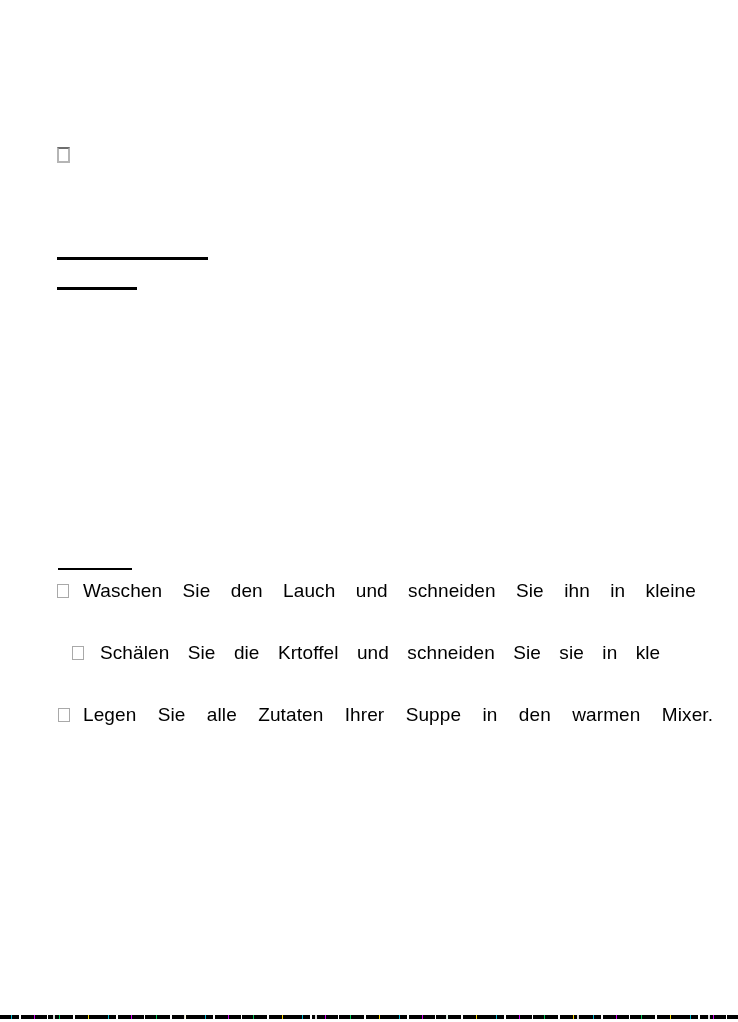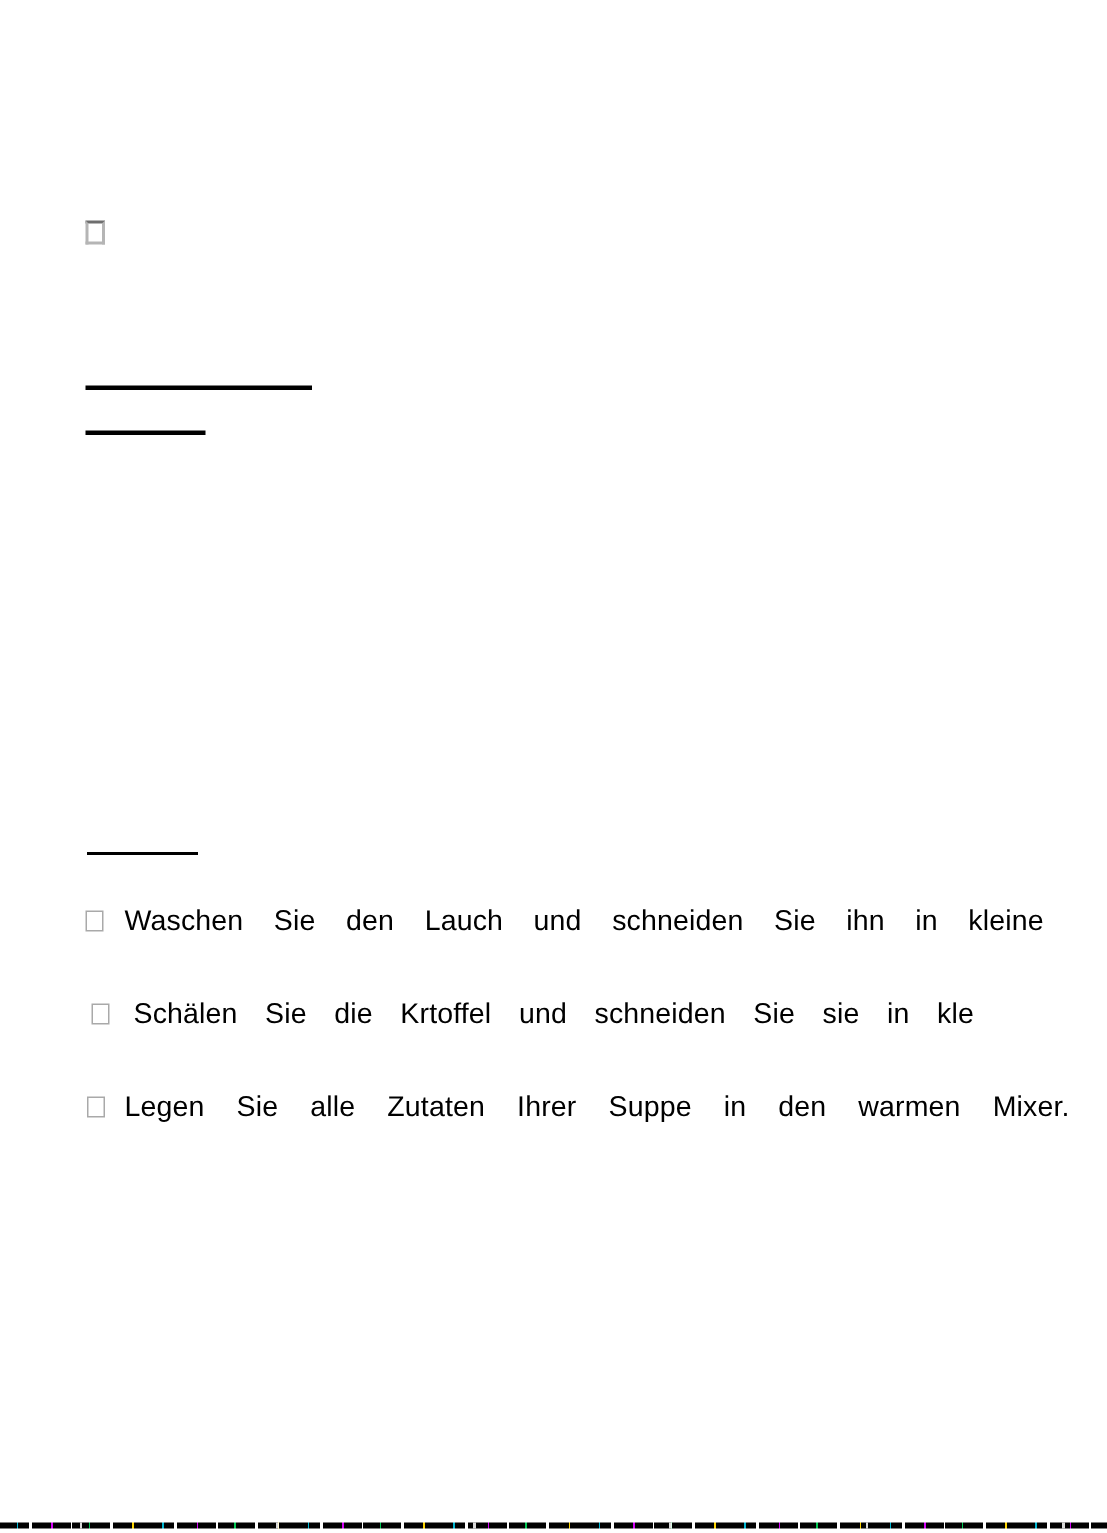--- a/index.html
+++ b/index.html
@@ -31,24 +31,23 @@
   .rule-short { left: 57px; top: 287px; width: 80px;  height: 3px; }
   .rule-list  { left: 58px; top: 568px; width: 74px;  height: 2px; }
 
   
   .check-row {
     position: absolute;
     white-space: nowrap;
     font-size: 19px;
     line-height: 22px;
     letter-spacing: 0.1px;
-    margin-top: 24px;
   }
   .row-1 { left: 57px; top: 580px; }
-  .row-2 { left: 61px; top: 642px; }
+  .row-2 { left: 72px; top: 642px; }
   .row-3 { left: 58px; top: 704px; text-align: right; }
 
   .cbx {
     display: inline-block;
     width: 10px;
     height: 12px;
     border: 1px solid #a9a9a9;
     background: #ffffff;
     vertical-align: baseline;
     position: relative;

